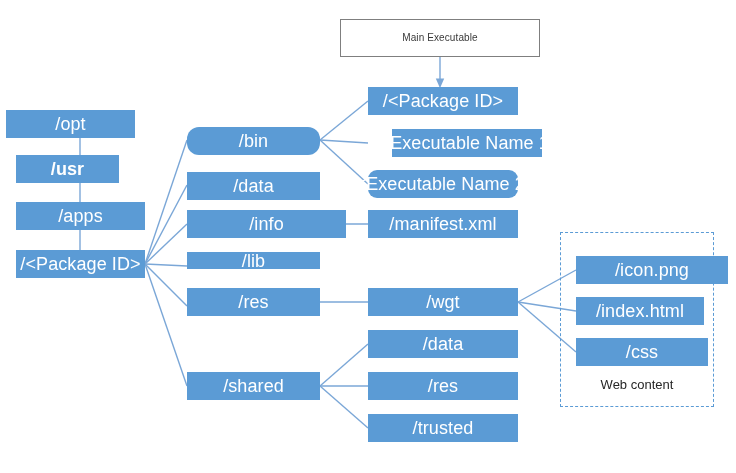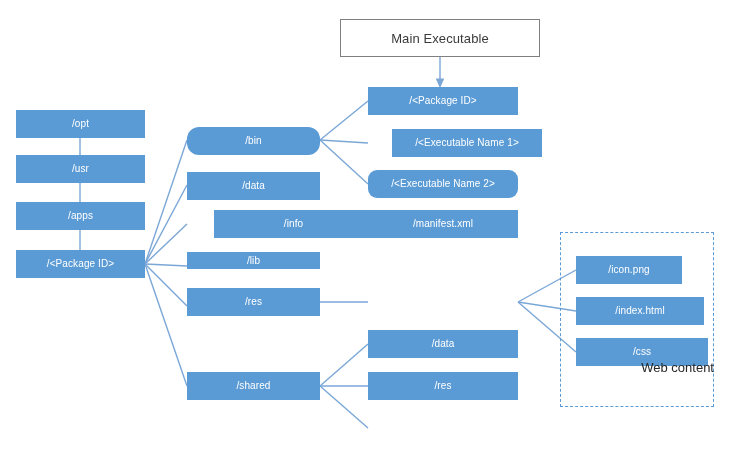--- a/index.html
+++ b/index.html
@@ -19,31 +19,31 @@
     width: 736px; height: 473px;
     pointer-events: none;
   }
   .node {
     position: absolute;
     background: #5B9BD5;
     color: #ffffff;
     display: flex;
     align-items: center;
     justify-content: center;
-    font-size: 10px;
+    font-size: 18px;
     line-height: 1;
     letter-spacing: 0.1px;
     white-space: nowrap;
     z-index: 3;
   }
   .node.plain {
     background: #ffffff;
     color: #3a3a3a;
     border: 1.3px solid #7F7F7F;
-    font-size: 13px;
+    font-size: 10px;
   }
   .groupbox {
     position: absolute;
     border: 1.6px dashed #5B9BD5;
     background: transparent;
     z-index: 1;
   }
   .grouplabel {
     position: absolute;
     color: #262626;
@@ -94,40 +94,40 @@
       <line x1="518" y1="302" x2="576" y2="270"></line>
       <line x1="518" y1="302" x2="576" y2="311"></line>
       <line x1="518" y1="302" x2="576" y2="352"></line>
     </g>
   </svg>
 
   <div class="node plain" style="left:340px; top:19px; width:200px; height:38px;">
     <span>Main Executable</span>
   </div>
 
-  <div class="node" style="left:16px; top:110px; width:129px; height:28px;">
+  <div class="node" style="left:6px; top:110px; width:129px; height:28px;">
     <span>/opt</span>
   </div>
-  <div class="node" style="left:16px; top:155px; width:129px; height:28px;">
+  <div class="node" style="left:16px; top:155px; width:103px; height:28px;font-weight:bold;">
     <span>/usr</span>
   </div>
   <div class="node" style="left:16px; top:202px; width:129px; height:28px;">
     <span>/apps</span>
   </div>
   <div class="node" style="left:16px; top:250px; width:129px; height:28px;">
     <span>/&lt;Package ID&gt;</span>
   </div>
 
   <div class="node" style="left:187px; top:127px; width:133px; height:28px;border-radius:12px;">
     <span>/bin</span>
   </div>
   <div class="node" style="left:187px; top:172px; width:133px; height:28px;">
     <span>/data</span>
   </div>
-  <div class="node" style="left:187px; top:210px; width:159px; height:28px;margin-left:27px;">
+  <div class="node" style="left:187px; top:210px; width:159px; height:28px;">
     <span>/info</span>
   </div>
   <div class="node" style="left:187px; top:252px; width:133px; height:17px;">
     <span>/lib</span>
   </div>
   <div class="node" style="left:187px; top:288px; width:133px; height:28px;">
     <span>/res</span>
   </div>
   <div class="node" style="left:187px; top:372px; width:133px; height:28px;">
     <span>/shared</span>
@@ -139,32 +139,38 @@
   <div class="node" style="left:368px; top:129px; width:150px; height:28px;margin-left:24px;">
     <span>/&lt;Executable Name 1&gt;</span>
   </div>
   <div class="node" style="left:368px; top:170px; width:150px; height:28px;border-radius:9px;">
     <span>/&lt;Executable Name 2&gt;</span>
   </div>
   <div class="node" style="left:368px; top:210px; width:150px; height:28px;">
     <span>/manifest.xml</span>
   </div>
 
+  <div class="node" style="left:368px; top:288px; width:150px; height:28px;">
+    <span>/wgt</span>
+  </div>
   <div class="node" style="left:368px; top:330px; width:150px; height:28px;">
     <span>/data</span>
   </div>
   <div class="node" style="left:368px; top:372px; width:150px; height:28px;">
     <span>/res</span>
   </div>
+  <div class="node" style="left:368px; top:414px; width:150px; height:28px;">
+    <span>/trusted</span>
+  </div>
 
   <div class="groupbox" style="left:560px; top:232px; width:154px; height:175px;"></div>
-  <div class="node" style="left:576px; top:256px; width:106px; height:28px;">
+  <div class="node" style="left:576px; top:256px; width:152px; height:28px;">
     <span>/icon.png</span>
   </div>
   <div class="node" style="left:576px; top:297px; width:128px; height:28px;">
     <span>/index.html</span>
   </div>
   <div class="node" style="left:576px; top:338px; width:132px; height:28px;">
     <span>/css</span>
   </div>
-  <div class="grouplabel" style="left:560px; top:360px; width:154px;text-align:right;">Web content</div>
+  <div class="grouplabel" style="left:560px; top:377px; width:154px;">Web content</div>
 
 </div>
 
 </body></html>

